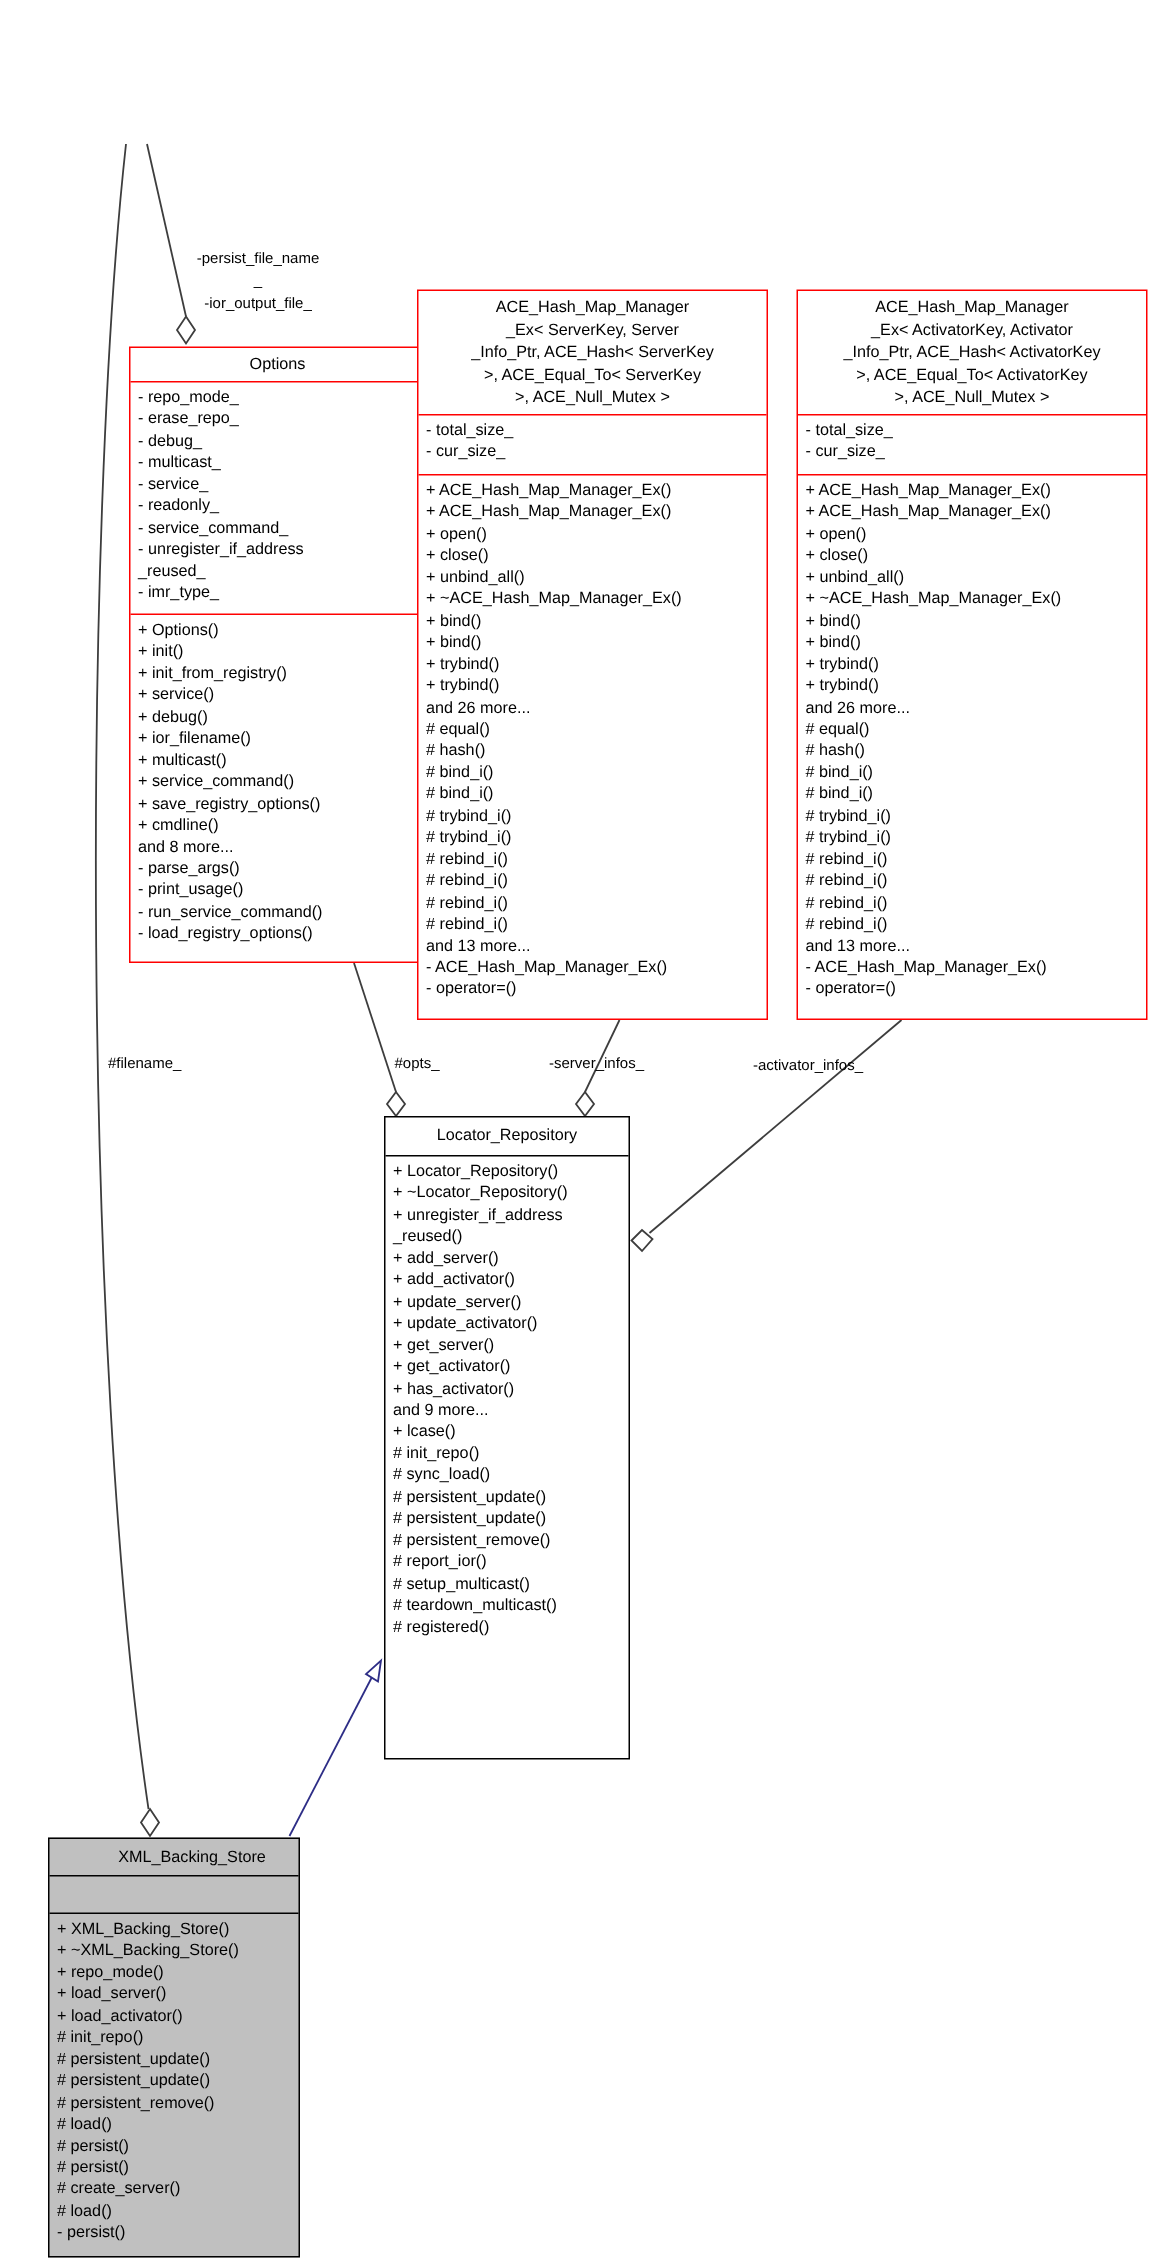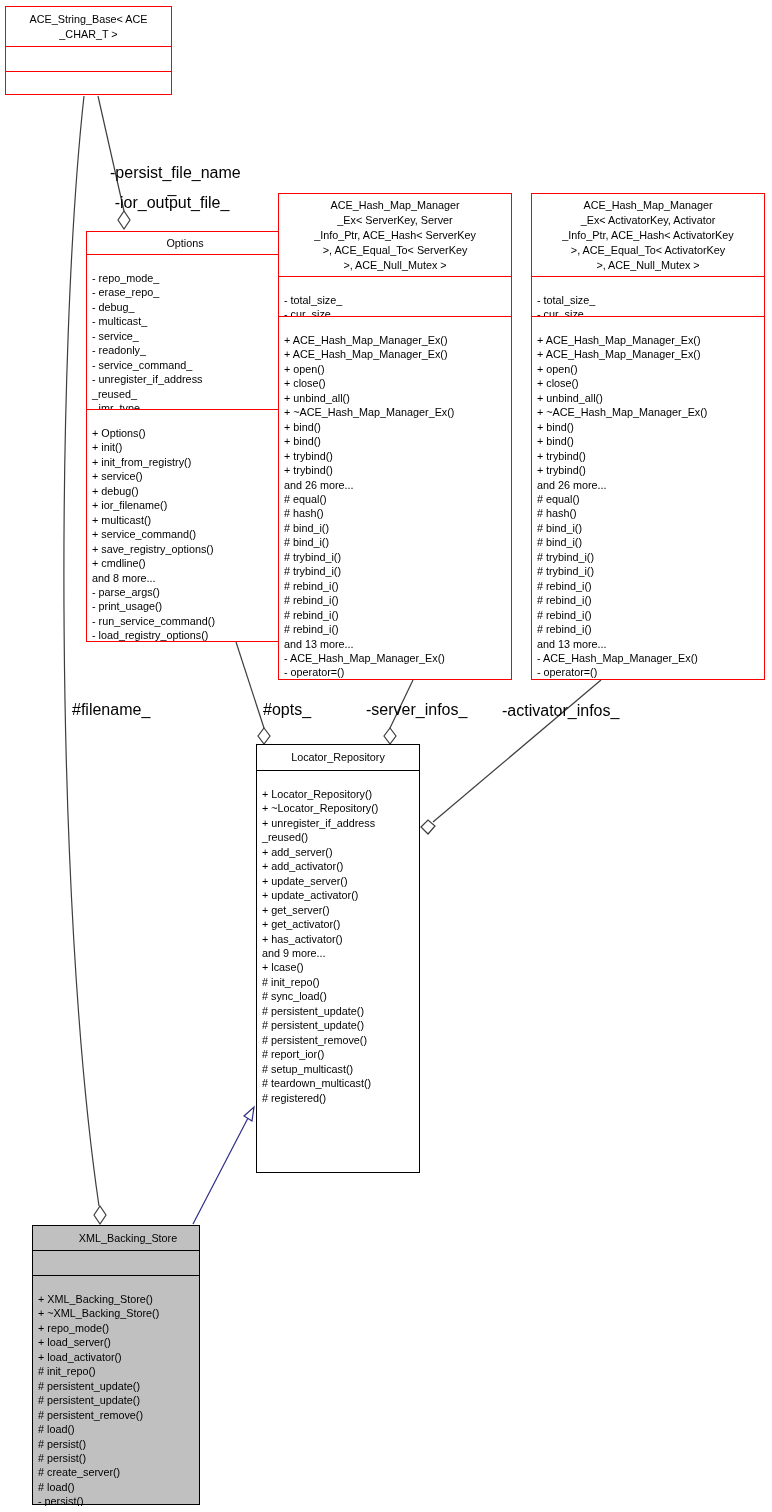--- a/index.html
+++ b/index.html
@@ -10,25 +10,25 @@
   .uml-box{position:absolute;box-sizing:border-box;background:#ffffff;
            border:1px solid #000;font-size:10.8px;}
   .uml-box.red{border-color:#ff0000;}
   .uml-box.gray{background:#c0c0c0;}
 
   .uml-title{box-sizing:border-box;display:flex;flex-direction:column;
              justify-content:center;align-items:center;text-align:center;}
   .uml-title .tline{line-height:15px;white-space:pre;}
 
   .uml-sec{box-sizing:border-box;border-top:1px solid #000;
-           padding:16px 2px 2px 5px;overflow:hidden;}
+           padding:3px 2px 2px 5px;overflow:hidden;}
   .red .uml-sec{border-top-color:#ff0000;}
   .row{line-height:14.45px;white-space:pre;text-align:left;}
 
-  .edge-label{position:absolute;font-size:16px;line-height:15px;
+  .edge-label{position:absolute;font-size:10px;line-height:15px;
               white-space:pre;color:#000;}
   .edge-label.center{text-align:center;}
 </style>
 </head>
 <body>
 
 <div id="stage">
 
   <svg id="edges" viewBox="0 0 772 1512" xmlns="http://www.w3.org/2000/svg">
 
@@ -44,33 +44,20 @@
     <path d="M413,680 L390,728" fill="none" stroke="#3d3d3d" stroke-width="1.2"></path>
     <polygon points="390,728 396,736 390,744 384,736" fill="#ffffff" stroke="#3d3d3d" stroke-width="1.2"></polygon>
 
     <path d="M601,680 L433,822" fill="none" stroke="#3d3d3d" stroke-width="1.2"></path>
     <polygon points="421,827 428,820 435,826 428,834" fill="#ffffff" stroke="#3d3d3d" stroke-width="1.2"></polygon>
 
     <path d="M193,1224 L248,1118" fill="none" stroke="#2d2d86" stroke-width="1.2"></path>
     <polygon points="254,1107 252,1121 244,1116" fill="#ffffff" stroke="#2d2d86" stroke-width="1.2"></polygon>
   </svg>
 
-  <div class="uml-box red" style="left:5px;top:6px;width:167px;height:89px;">
-    <div class="uml-title" style="height:39px;">
-
-    <div class="tline">ACE_String_Base&lt; ACE</div>
-        <div class="tline">_CHAR_T &gt;</div>
-      </div>
-    <div class="uml-sec" style="height:25px;">
-      
-    </div>
-    <div class="uml-sec" style="height:24px;">
-      
-    </div>
-  </div>
 
   <div class="uml-box red" style="left:86px;top:231px;width:198px;height:411px;">
     <div class="uml-title" style="height:22px;">
 
     <div class="tline">Options</div>
       </div>
     <div class="uml-sec" style="height:155px;">
 
     <div class="row">- repo_mode_</div>
         <div class="row">- erase_repo_</div>

